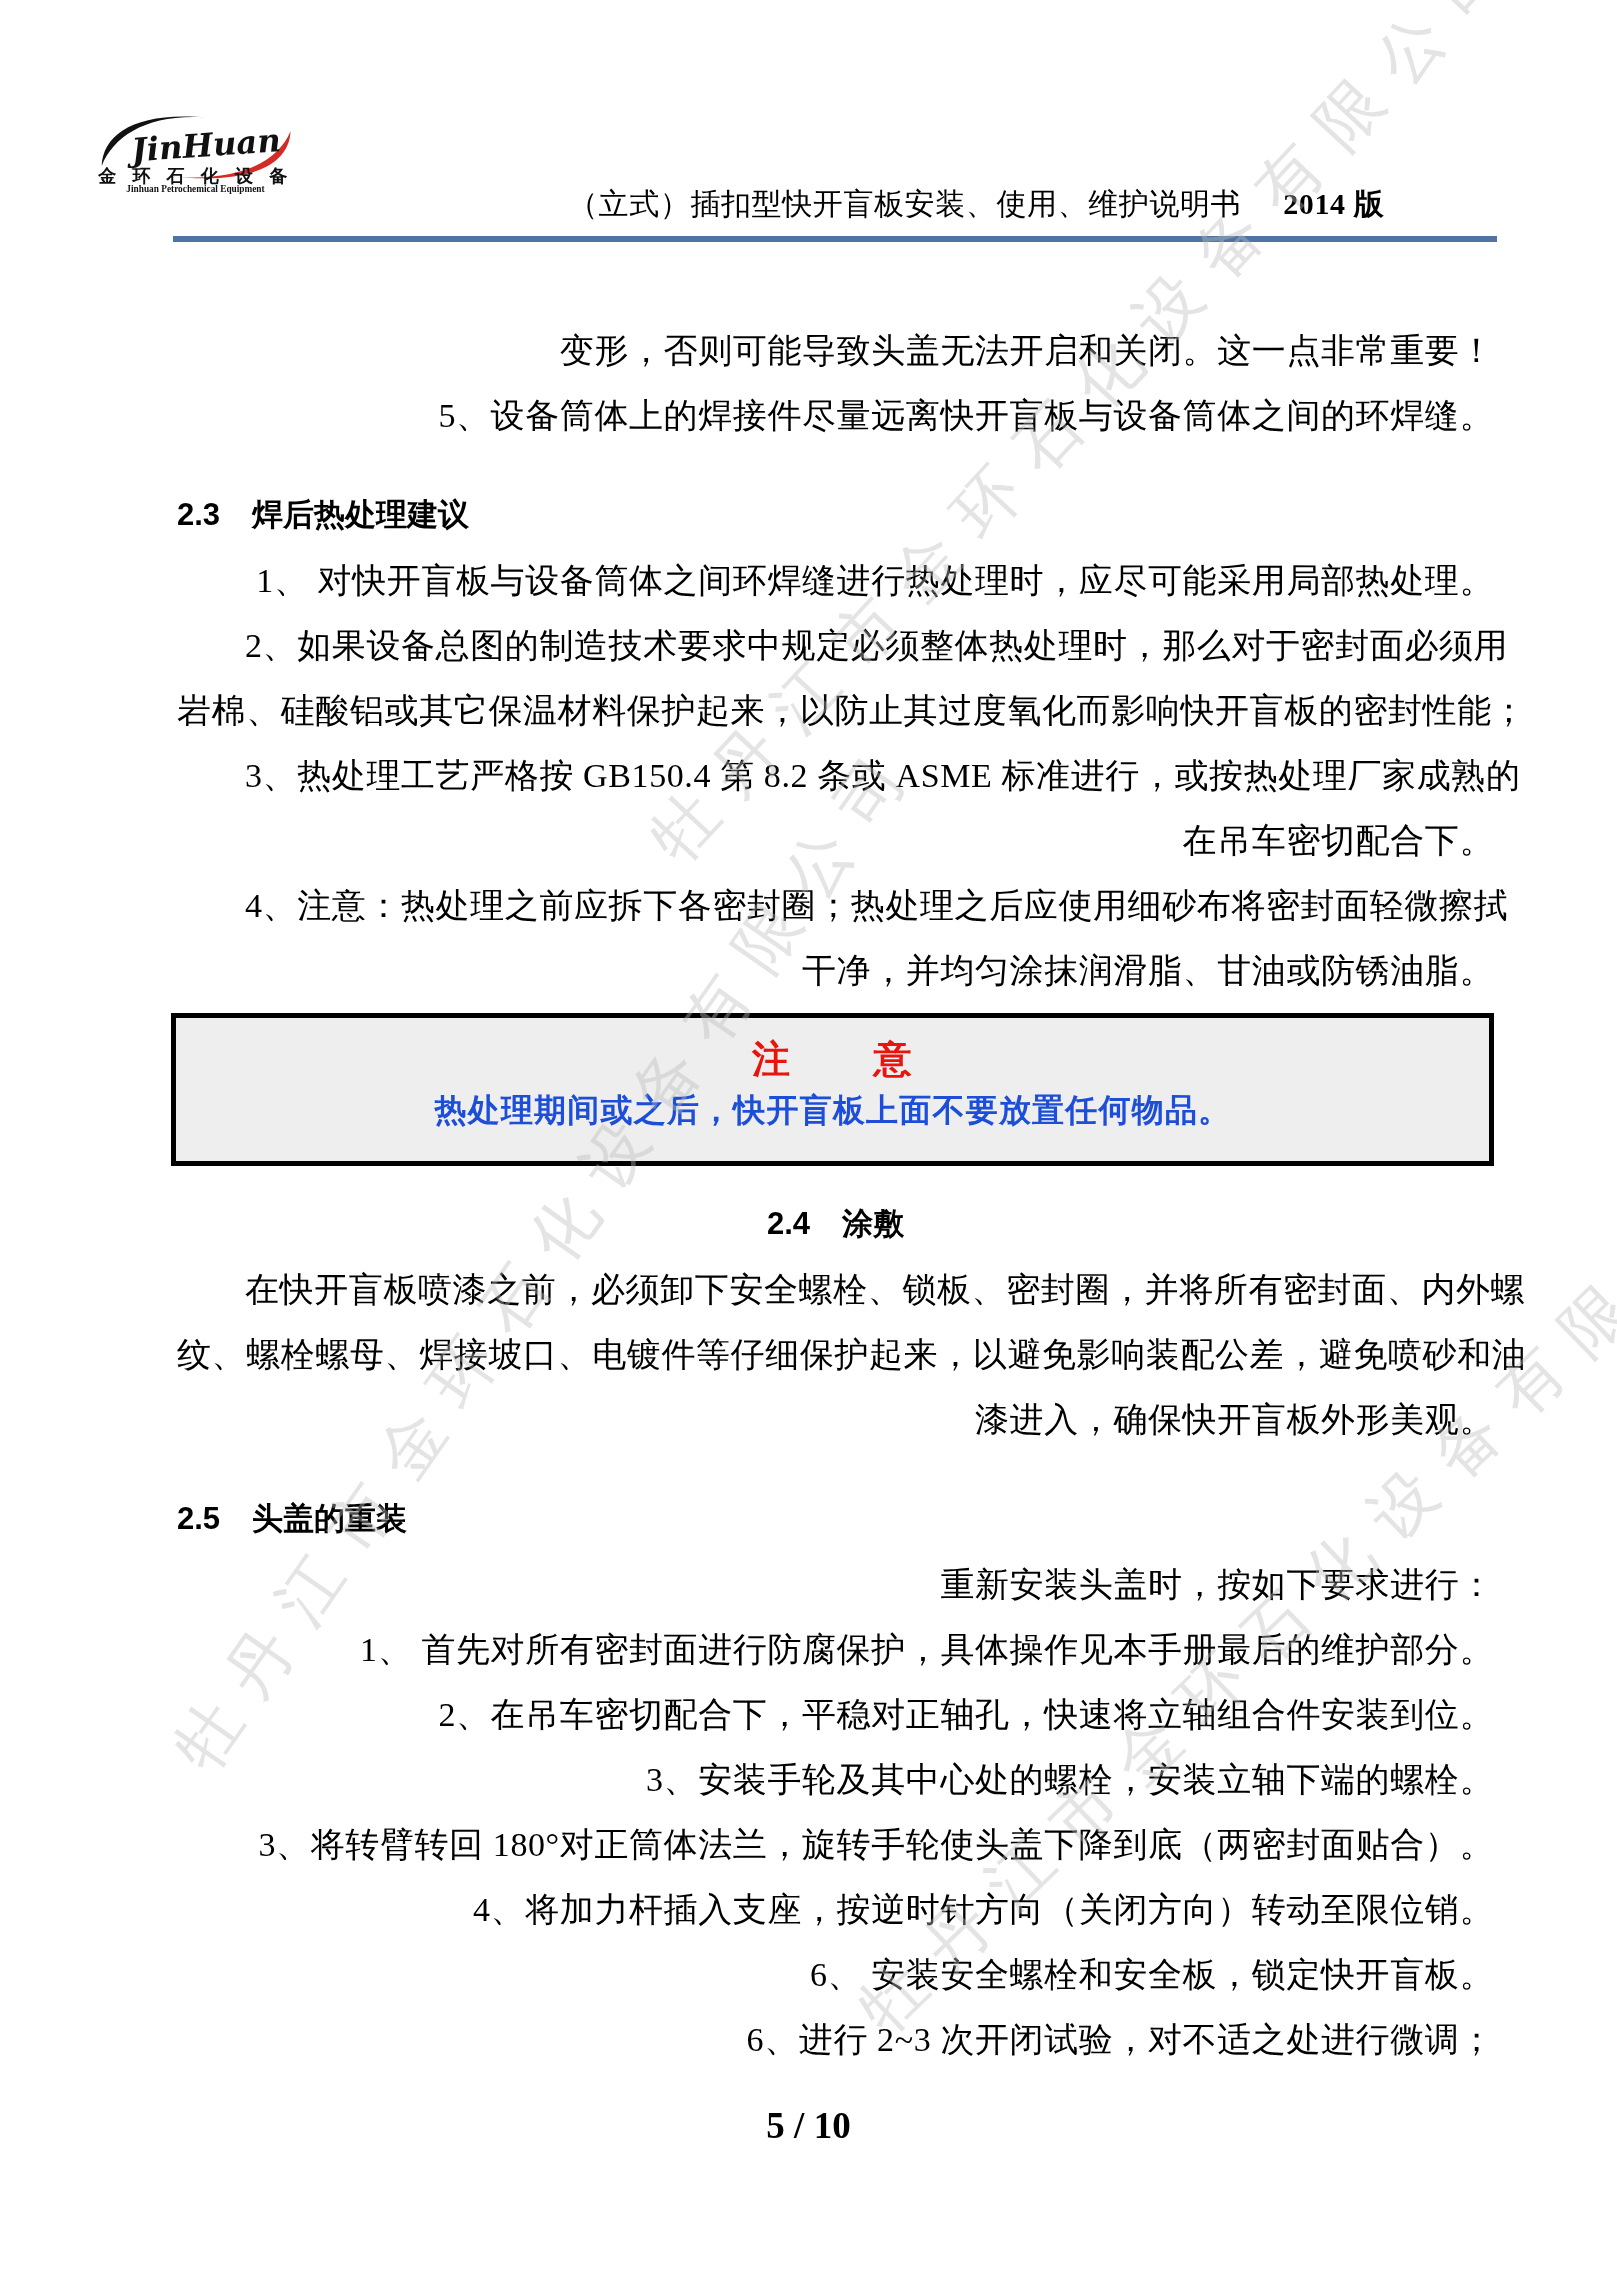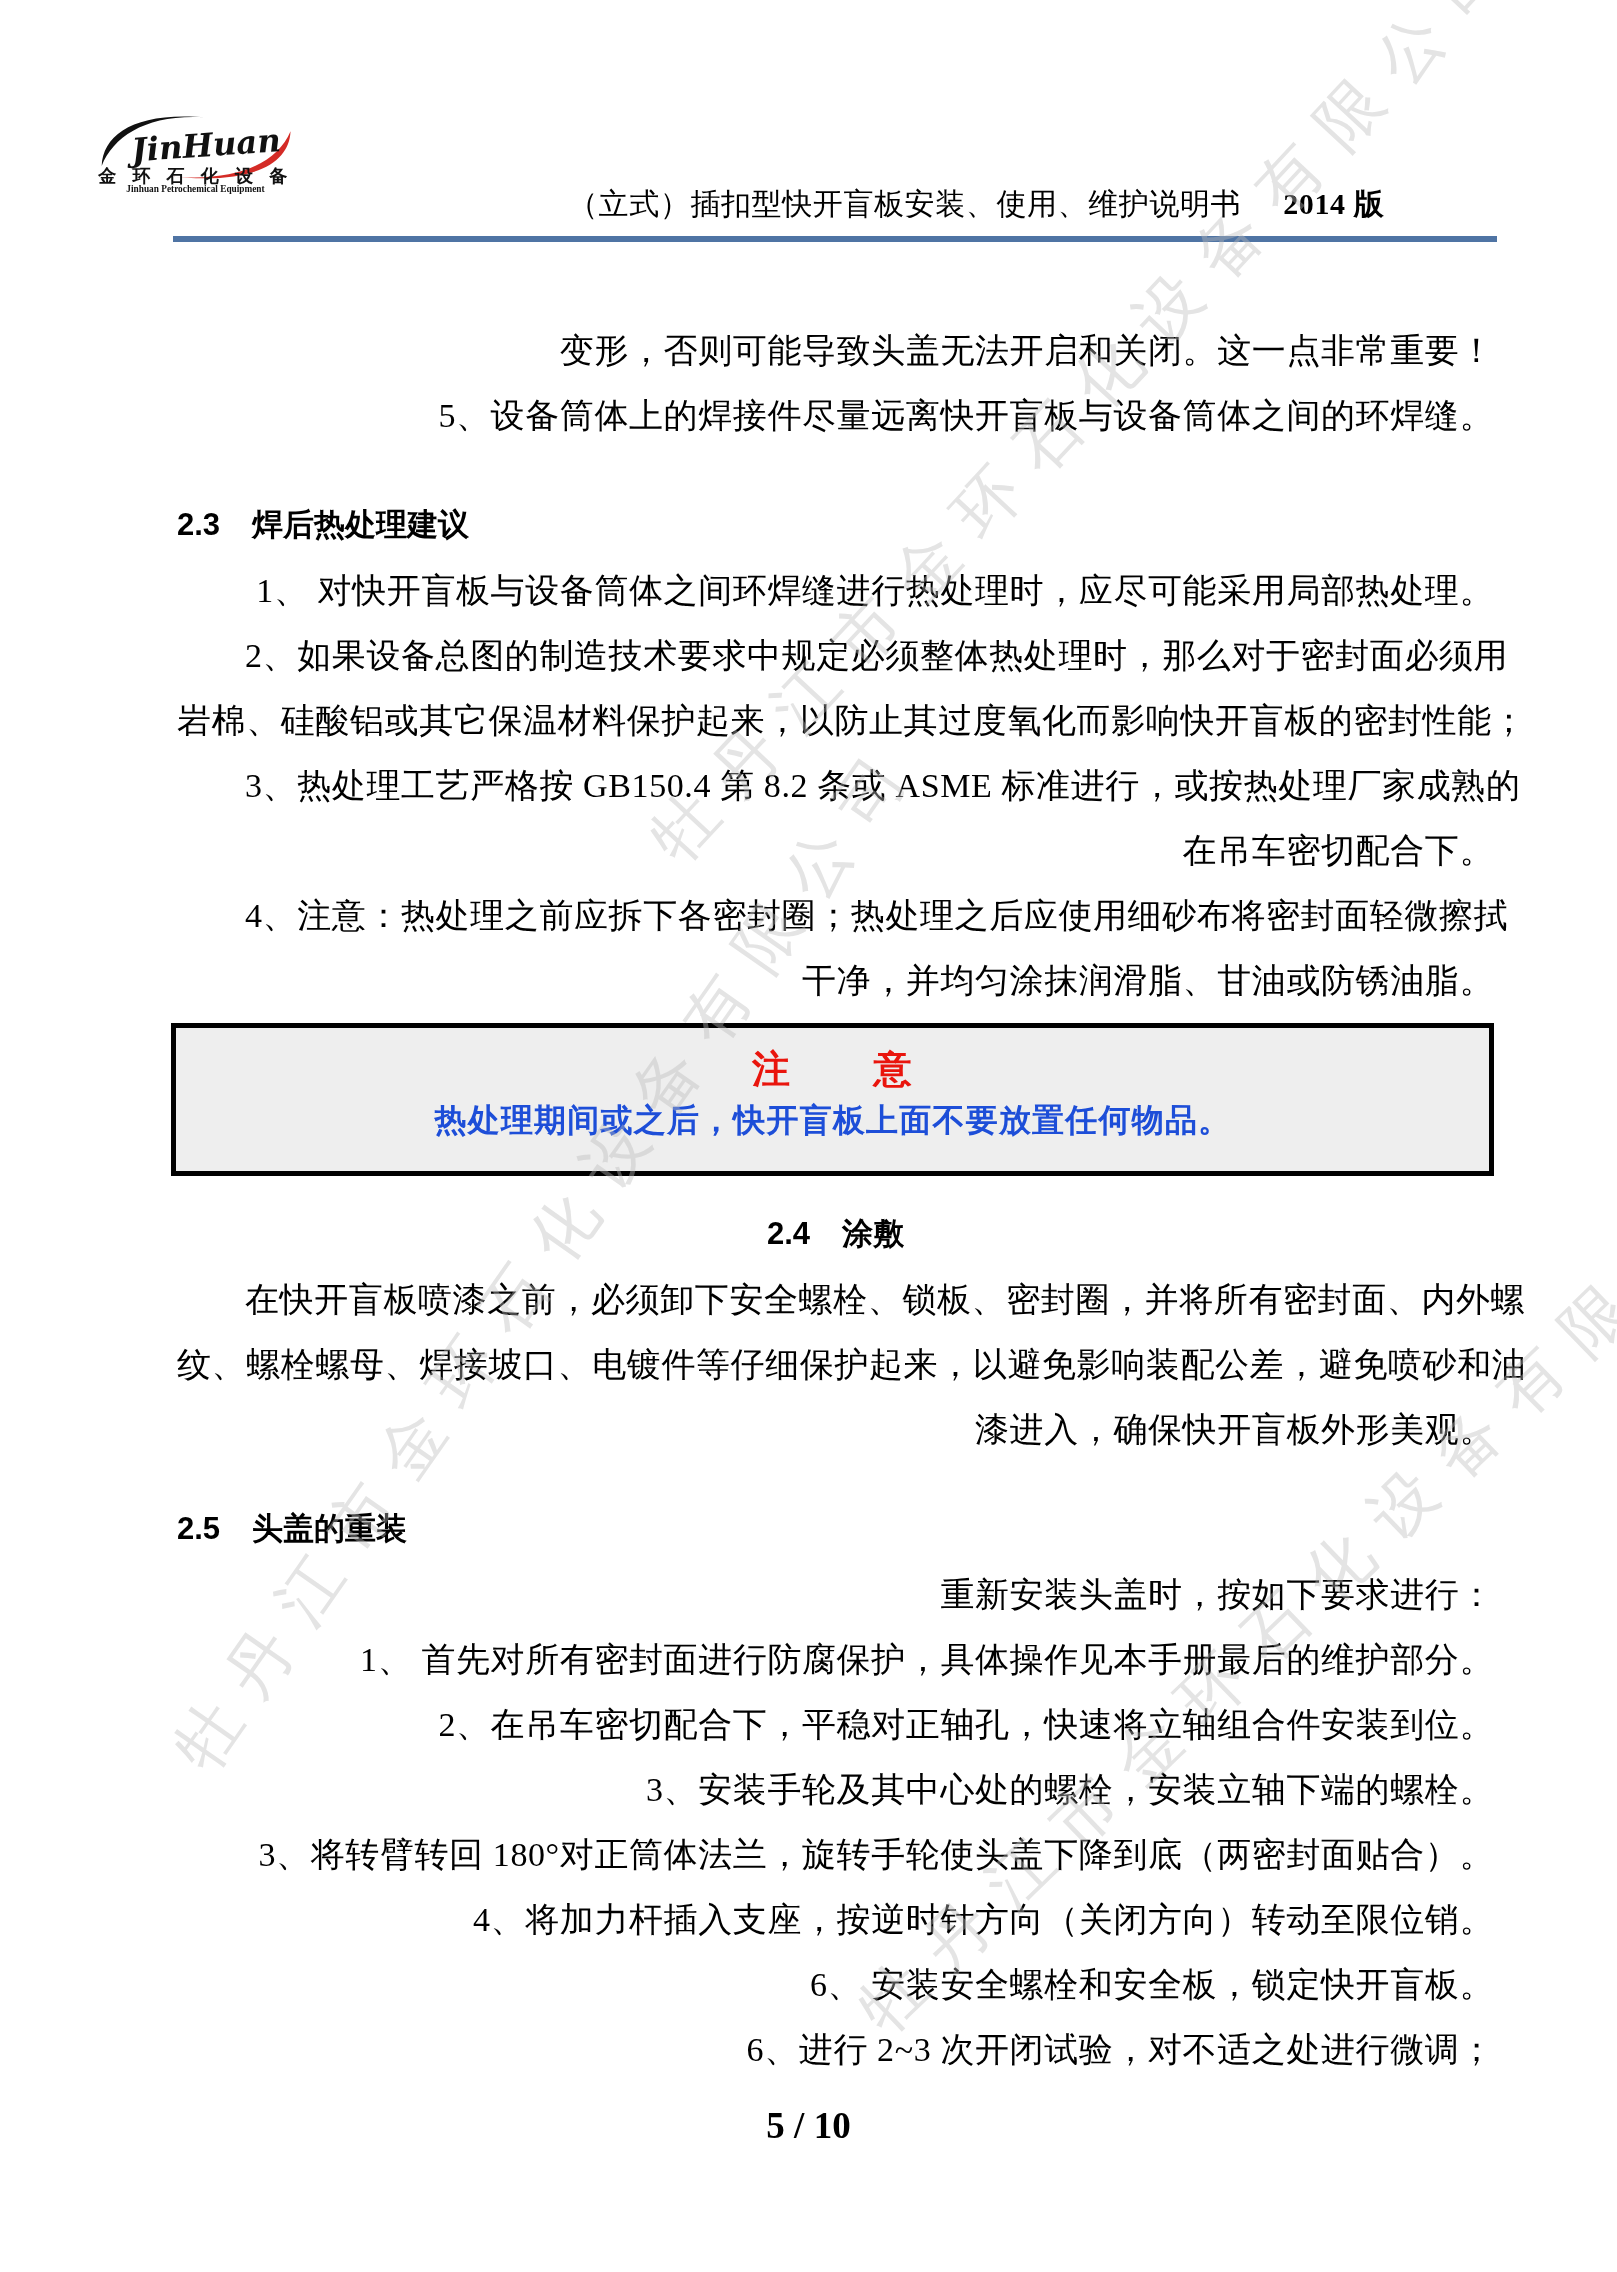--- a/index.html
+++ b/index.html
@@ -29,21 +29,21 @@
   }
   
   #content{position:absolute;left:177px;top:332px;width:1317px;z-index:1;}
   .bl{font-size:34px;height:65px;line-height:38px;letter-spacing:0.6px;white-space:nowrap;text-align:right;}
   .indent{padding-left:68px;}
   .sec{
     font-family:"Liberation Sans",sans-serif;font-weight:bold;font-size:31px;
     height:65px;line-height:36px;white-space:nowrap;
   }
   .sec .num{display:inline-block;margin-right:32px;}
-  #sec23{margin-top:45px;}
+  #sec23{margin-top:35px;}
   #sec24{margin-top:40px;text-align:center;}
   #sec25{margin-top:35px;}
   
   #notice{
     box-sizing:border-box;margin-top:-3.7px;margin-left:-5.6px;width:1323px;height:153px;
     border:5.6px solid #000;background:rgba(237,237,237,0.92);
     text-align:center;
   }
   #notice .n-title{
     margin-top:21px;font-family:"Liberation Sans",sans-serif;font-weight:bold;

